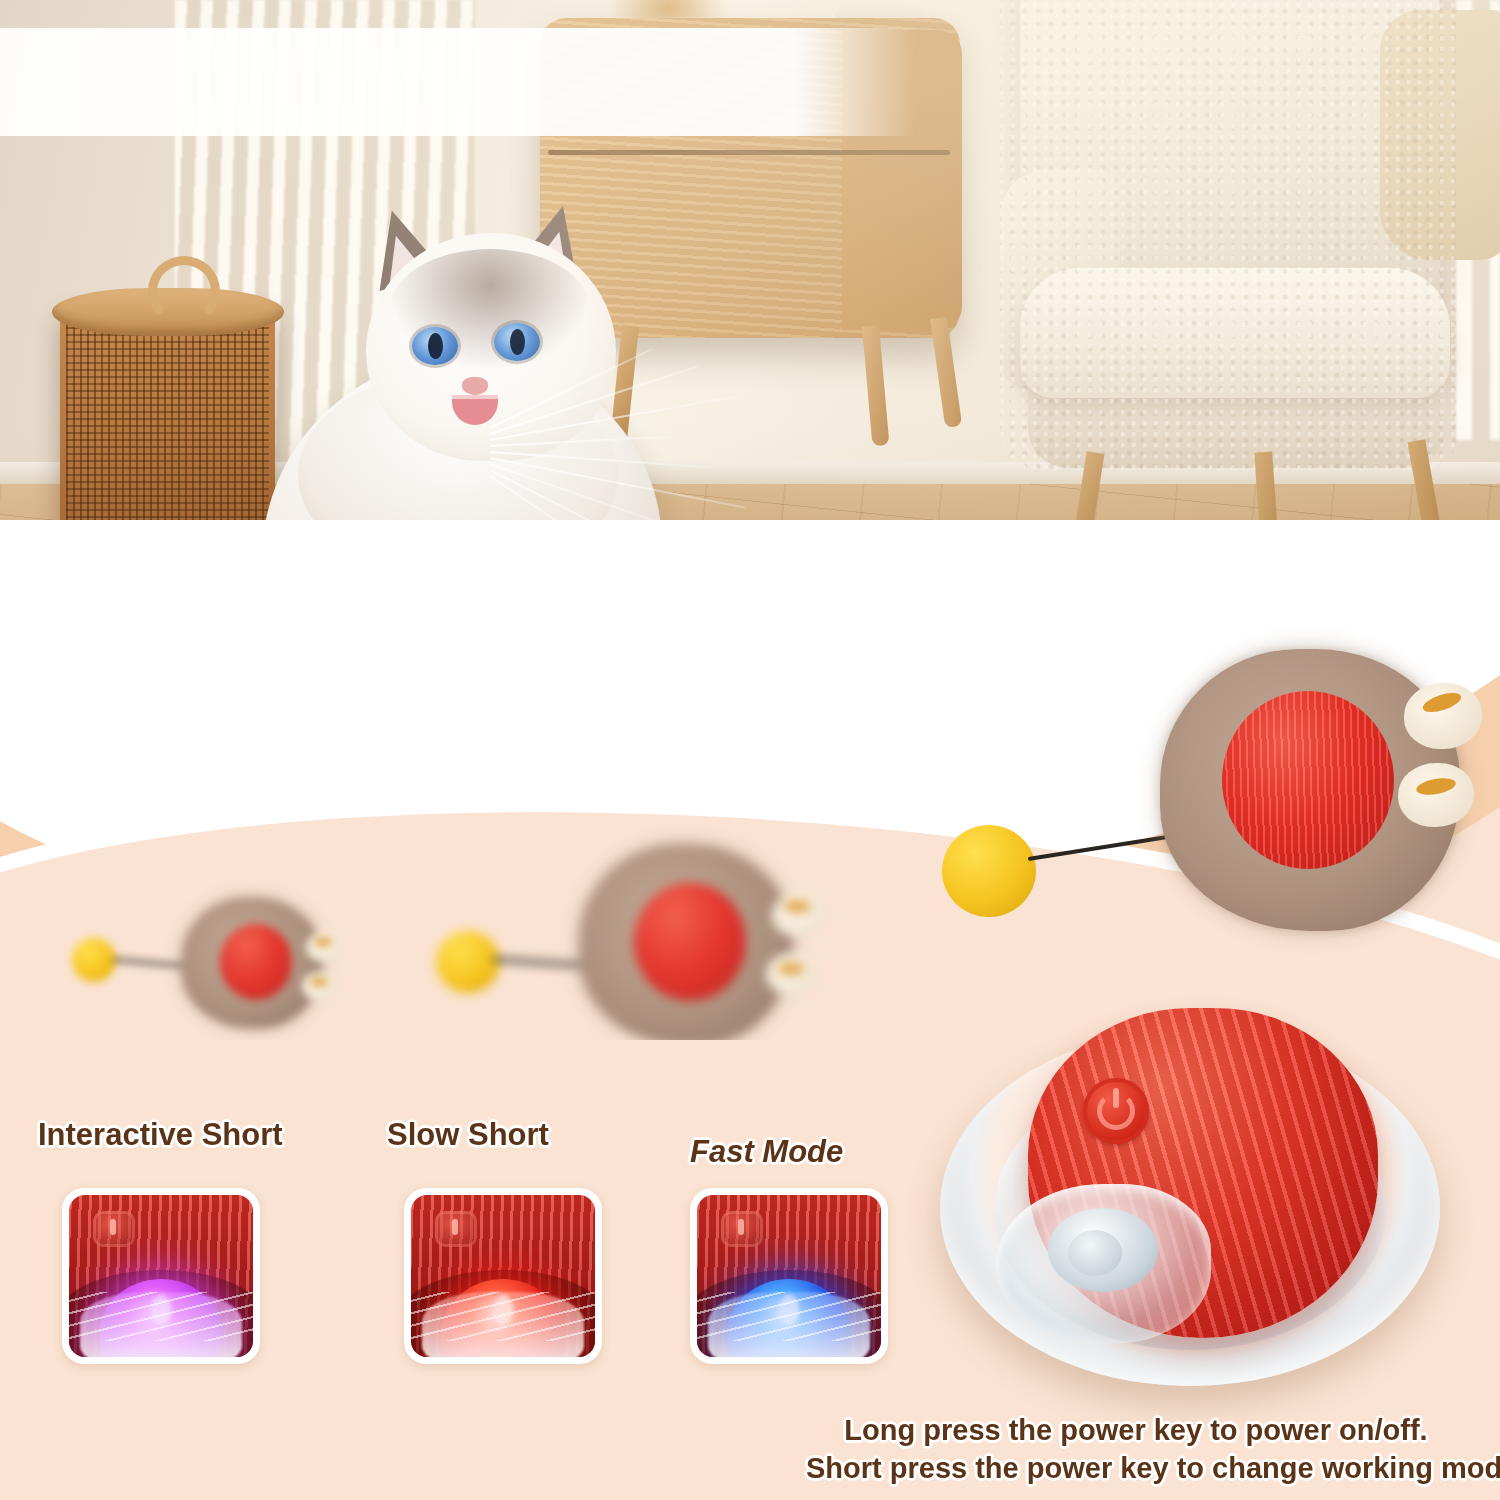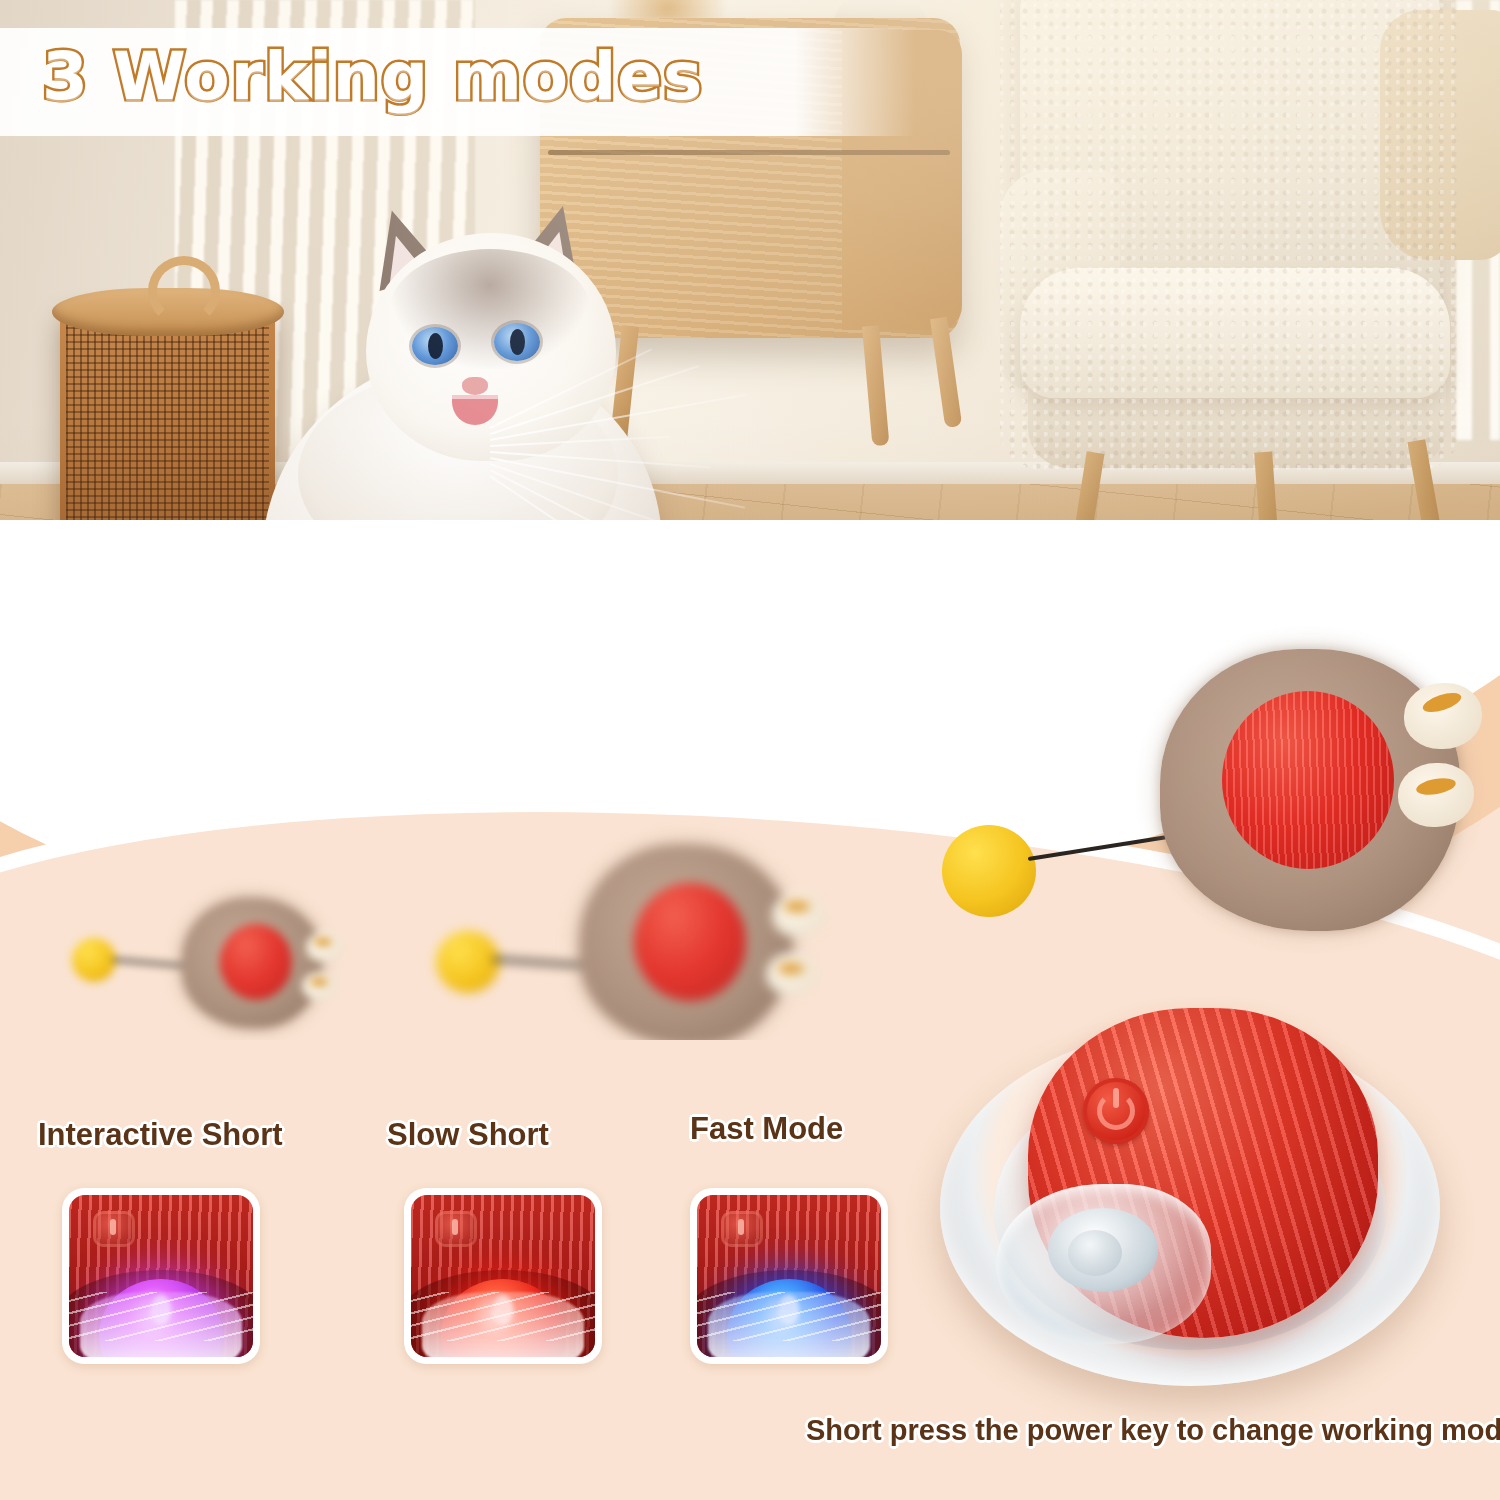--- a/index.html
+++ b/index.html
@@ -356,21 +356,20 @@
           <div class="wh" style="top: 78px; width: 220px; transform: rotate(27deg);"></div>
           <div class="wh" style="top: 84px; width: 260px; transform: rotate(34deg);"></div>
         </div>
     </div>
 
     <div class="photo-shade"></div>
   </div>
 
   <div class="banner"></div>
   <div class="banner-fade"></div>
-  <div class="title">3 Working modes</div>
 
   <div class="band-wrap">
     <div class="band"></div>
     <div class="photo-cut"></div>
     <div class="band-bottom"></div>
 
     <div class="mini blur-a" style="left:70px;top:370px;width:290px;height:140px;">
       <div class="pom" style="left:2px;top:48px;width:44px;height:44px;"></div>
       <div class="wand" style="left:42px;top:68px;width:90px;transform:rotate(5deg);"></div>
       <div class="paw" style="left:112px;top:8px;width:140px;height:130px;"></div>
@@ -433,21 +432,21 @@
         <div class="mp-pwr"></div>
         <div class="mp-shadow"></div>
         <div class="mp-led" style="background:radial-gradient(ellipse at 44% 32%,#fff0ea 0%,#ff5a3c 24%,#e01410 56%,#5e0605 100%);
                     box-shadow:0 0 34px 12px rgba(240,30,20,.75);"></div>
         <div class="mp-hot"></div>
         <div class="mp-base" style="background:linear-gradient(180deg,rgba(255,170,160,.55),rgba(255,255,255,.9));"></div>
         <div class="mp-wires"></div>
       </div>
     </div>
 
-    <div class="mode-label" style="left:690px;top:101px;">Fast Mode</div>
+    <div class="mode-label" style="left:690px;top:124px;font-style:italic;">Fast Mode</div>
     <div class="mode-card" style="left:690px;top:178px;">
       <div class="mode-photo">
         <div class="mp-rib"></div>
         <div class="mp-pwr"></div>
         <div class="mp-shadow"></div>
         <div class="mp-led" style="background:radial-gradient(ellipse at 44% 32%,#e6f2ff 0%,#4aa8ff 22%,#1f3fe0 56%,#0b1250 100%);
                     box-shadow:0 0 34px 12px rgba(40,70,250,.75);"></div>
         <div class="mp-hot"></div>
         <div class="mp-base" style="background:linear-gradient(180deg,rgba(150,185,255,.55),rgba(255,255,255,.9));"></div>
         <div class="mp-wires"></div>
@@ -461,16 +460,17 @@
     <div class="hero-ball">
       <div class="hero-ribs"></div>
     </div>
     <div class="hero-btn"></div>
     <div class="hero-glass"></div>
     <div class="hero-wheel"></div>
     <div class="hero-wheel2"></div>
   </div>
 
   <div class="caption">
+    <div>Long press the power key to power on/off.</div>
     <div>Short press the power key to change working mode.</div>
   </div>
 
 </div>
 
 </body></html>

